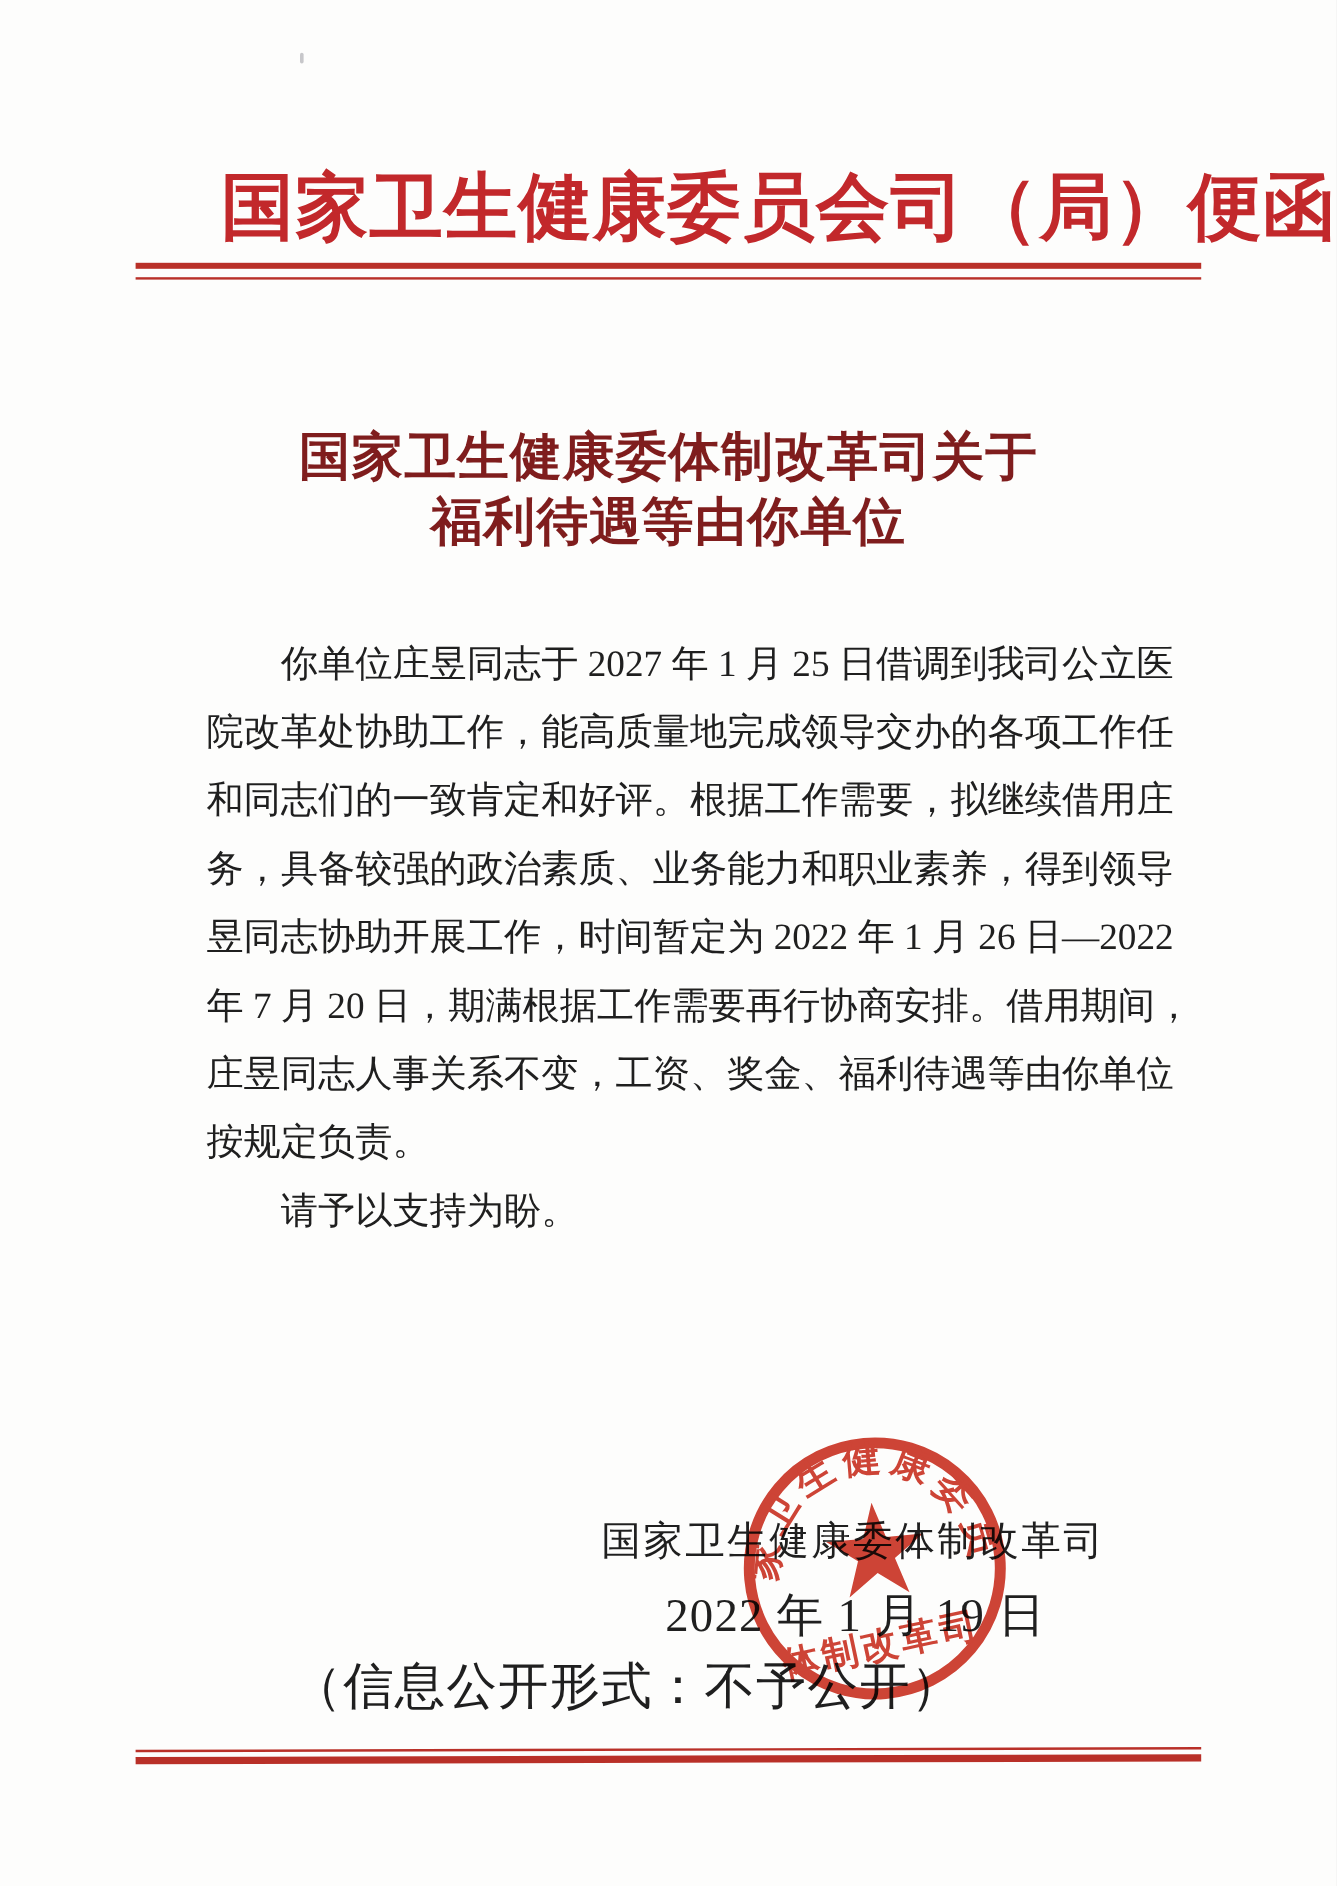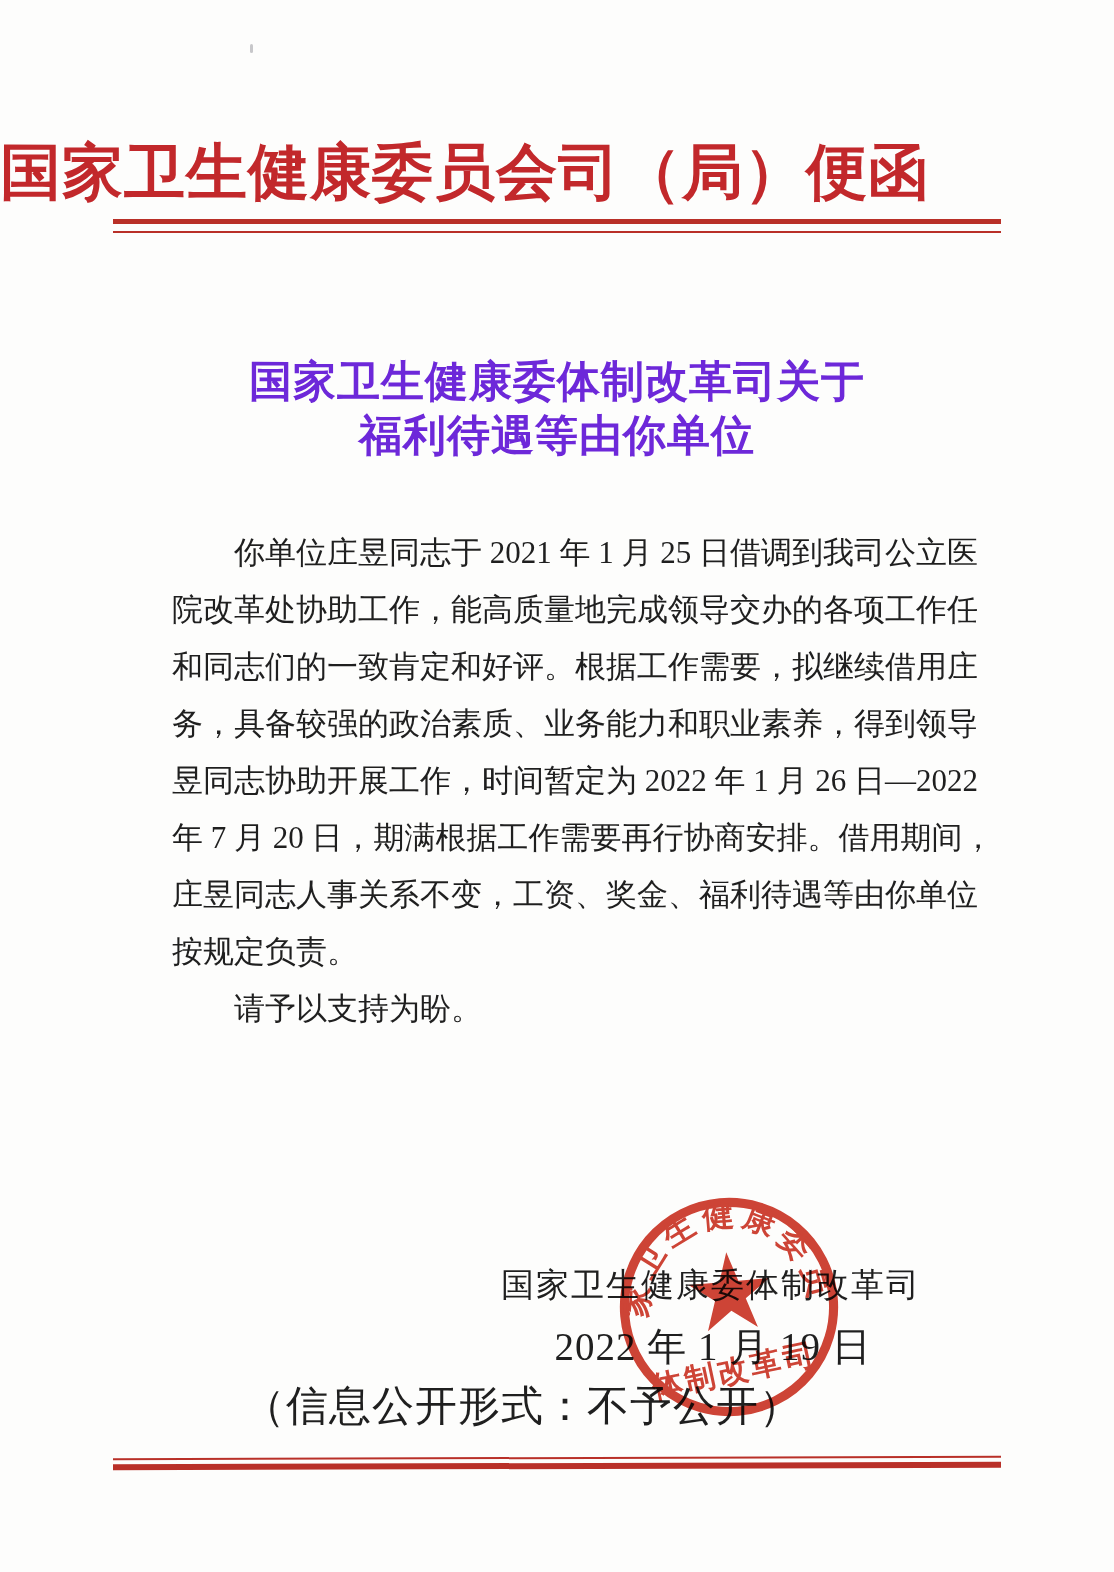--- a/index.html
+++ b/index.html
@@ -9,38 +9,38 @@
     margin:0 auto;
     background:#fdfdfc;
     overflow:hidden;
     font-family:"Liberation Serif","DejaVu Serif",serif;
     color:#1f1f1f;
   }
   .abs{position:absolute;}
   
   .lh-title{
     top:132px;left:0;width:1114px;
-    text-align:left;
+    text-align:right;
     font-size:61px;font-weight:bold;
     letter-spacing:1px;
     color:#c2282b;
     white-space:nowrap;
   }
   .rule{left:113px;width:888px;background:#b93028;}
   .rule-top-thick{top:219px;height:5px;}
   .rule-top-thin{top:231px;height:2px;}
   .rule-bot-thin{top:1457px;height:2px;transform:rotate(-0.15deg);}
   .rule-bot-thick{top:1463px;height:6px;transform:rotate(-0.15deg);}
   
   .doc-title{
     top:355px;left:0;width:1114px;
     text-align:center;
     font-size:43px;font-weight:bold;
     line-height:54px;
-    color:#6d28d9;
+    color:#7f1d1d;
     letter-spacing:1px;
   }
   
   .body-block{
     top:524px;left:172px;width:781px;
     font-size:31px;
     line-height:57px;
   }
   .body-line{
     height:57px;
@@ -90,21 +90,21 @@
   <div class="abs rule rule-top-thick"></div>
   <div class="abs rule rule-top-thin"></div>
 
   <div class="abs doc-title">
     <div>国家卫生健康委体制改革司关于</div>
     <div>福利待遇等由你单位</div>
   </div>
 
   <div class="abs body-block">
     <div id="para1-lines">
-        <div class="body-line indent">你单位庄昱同志于 2021 年 1 月 25 日借调到我司公立医</div>
+        <div class="body-line indent">你单位庄昱同志于 2027 年 1 月 25 日借调到我司公立医</div>
         <div class="body-line">院改革处协助工作，能高质量地完成领导交办的各项工作任</div>
         <div class="body-line">和同志们的一致肯定和好评。根据工作需要，拟继续借用庄</div>
         <div class="body-line">务，具备较强的政治素质、业务能力和职业素养，得到领导</div>
         <div class="body-line">昱同志协助开展工作，时间暂定为 2022 年 1 月 26 日—2022</div>
         <div class="body-line">年 7 月 20 日，期满根据工作需要再行协商安排。借用期间，</div>
         <div class="body-line">庄昱同志人事关系不变，工资、奖金、福利待遇等由你单位</div>
         <div class="body-line no-stretch">按规定负责。</div>
       </div>
     <div class="body-line no-stretch indent">请予以支持为盼。</div>
   </div>

